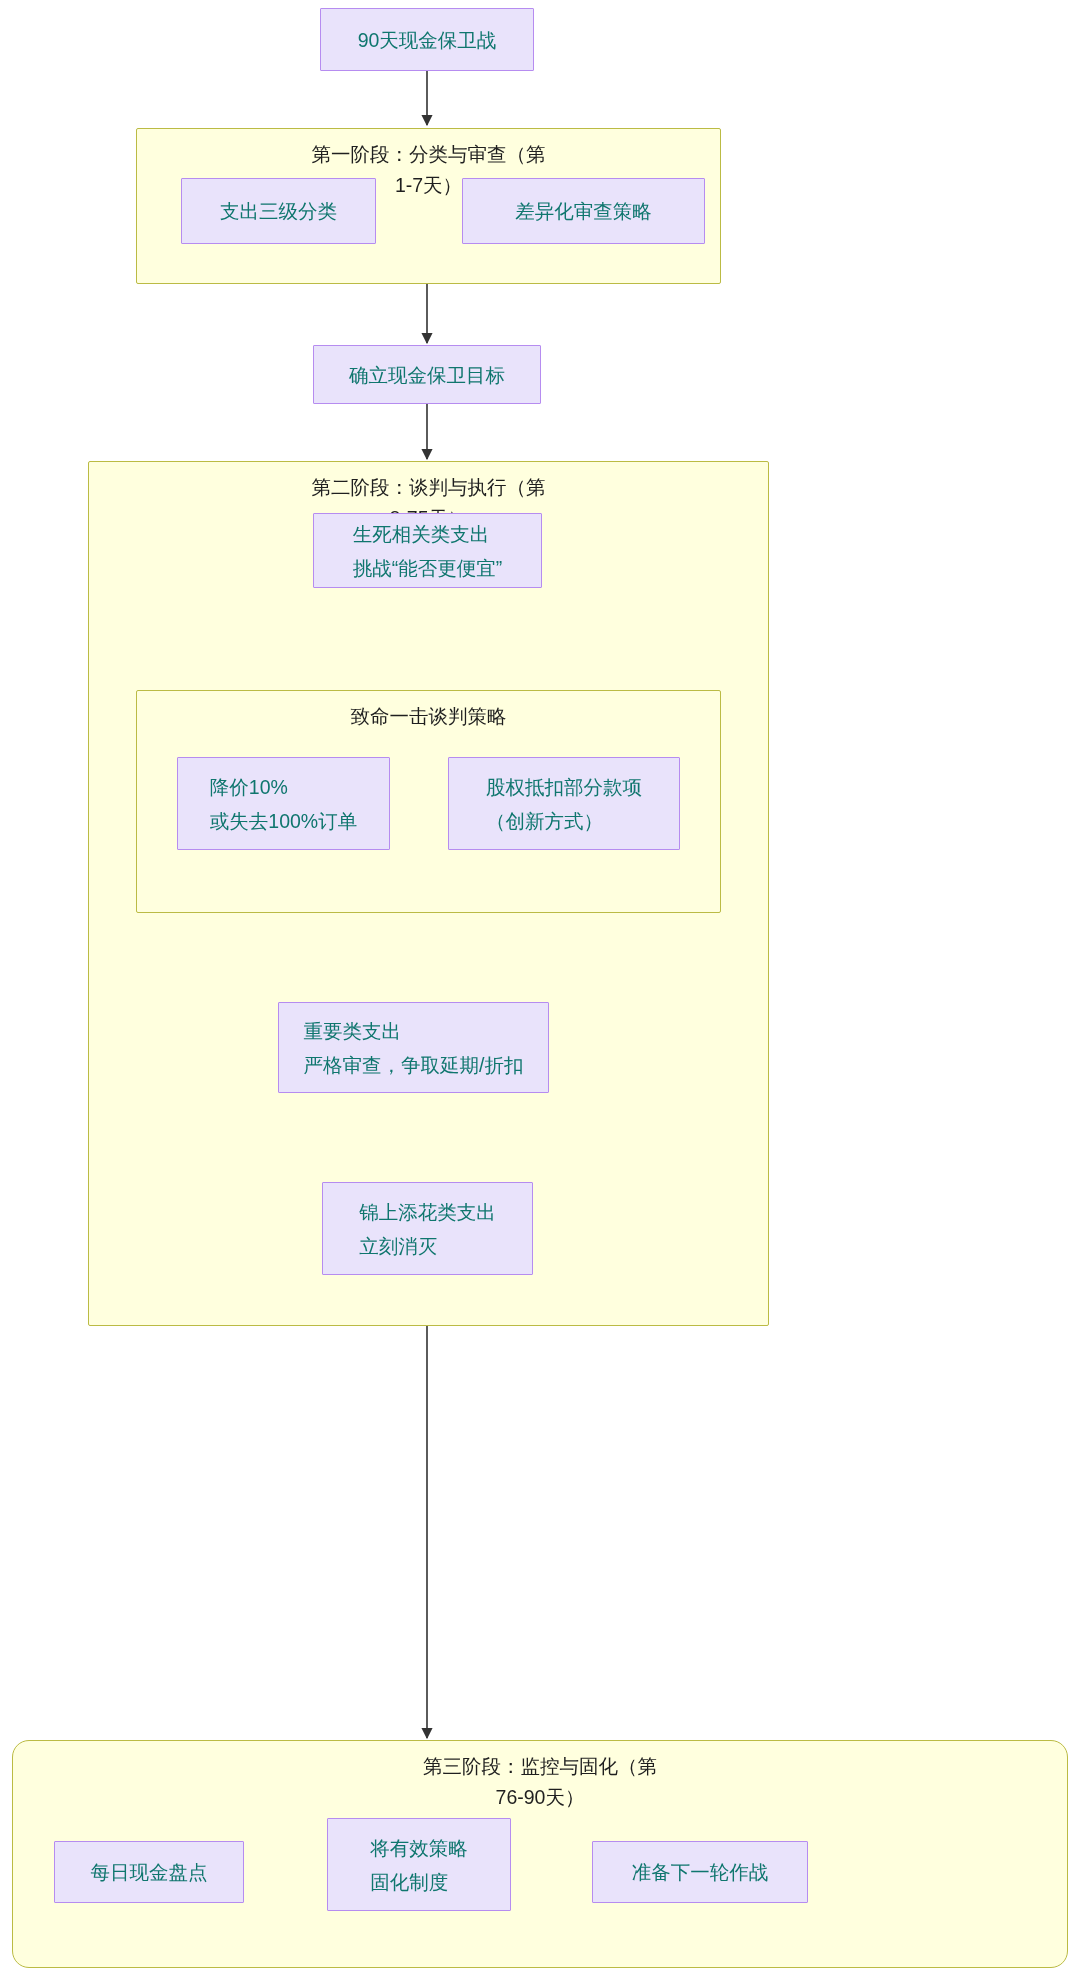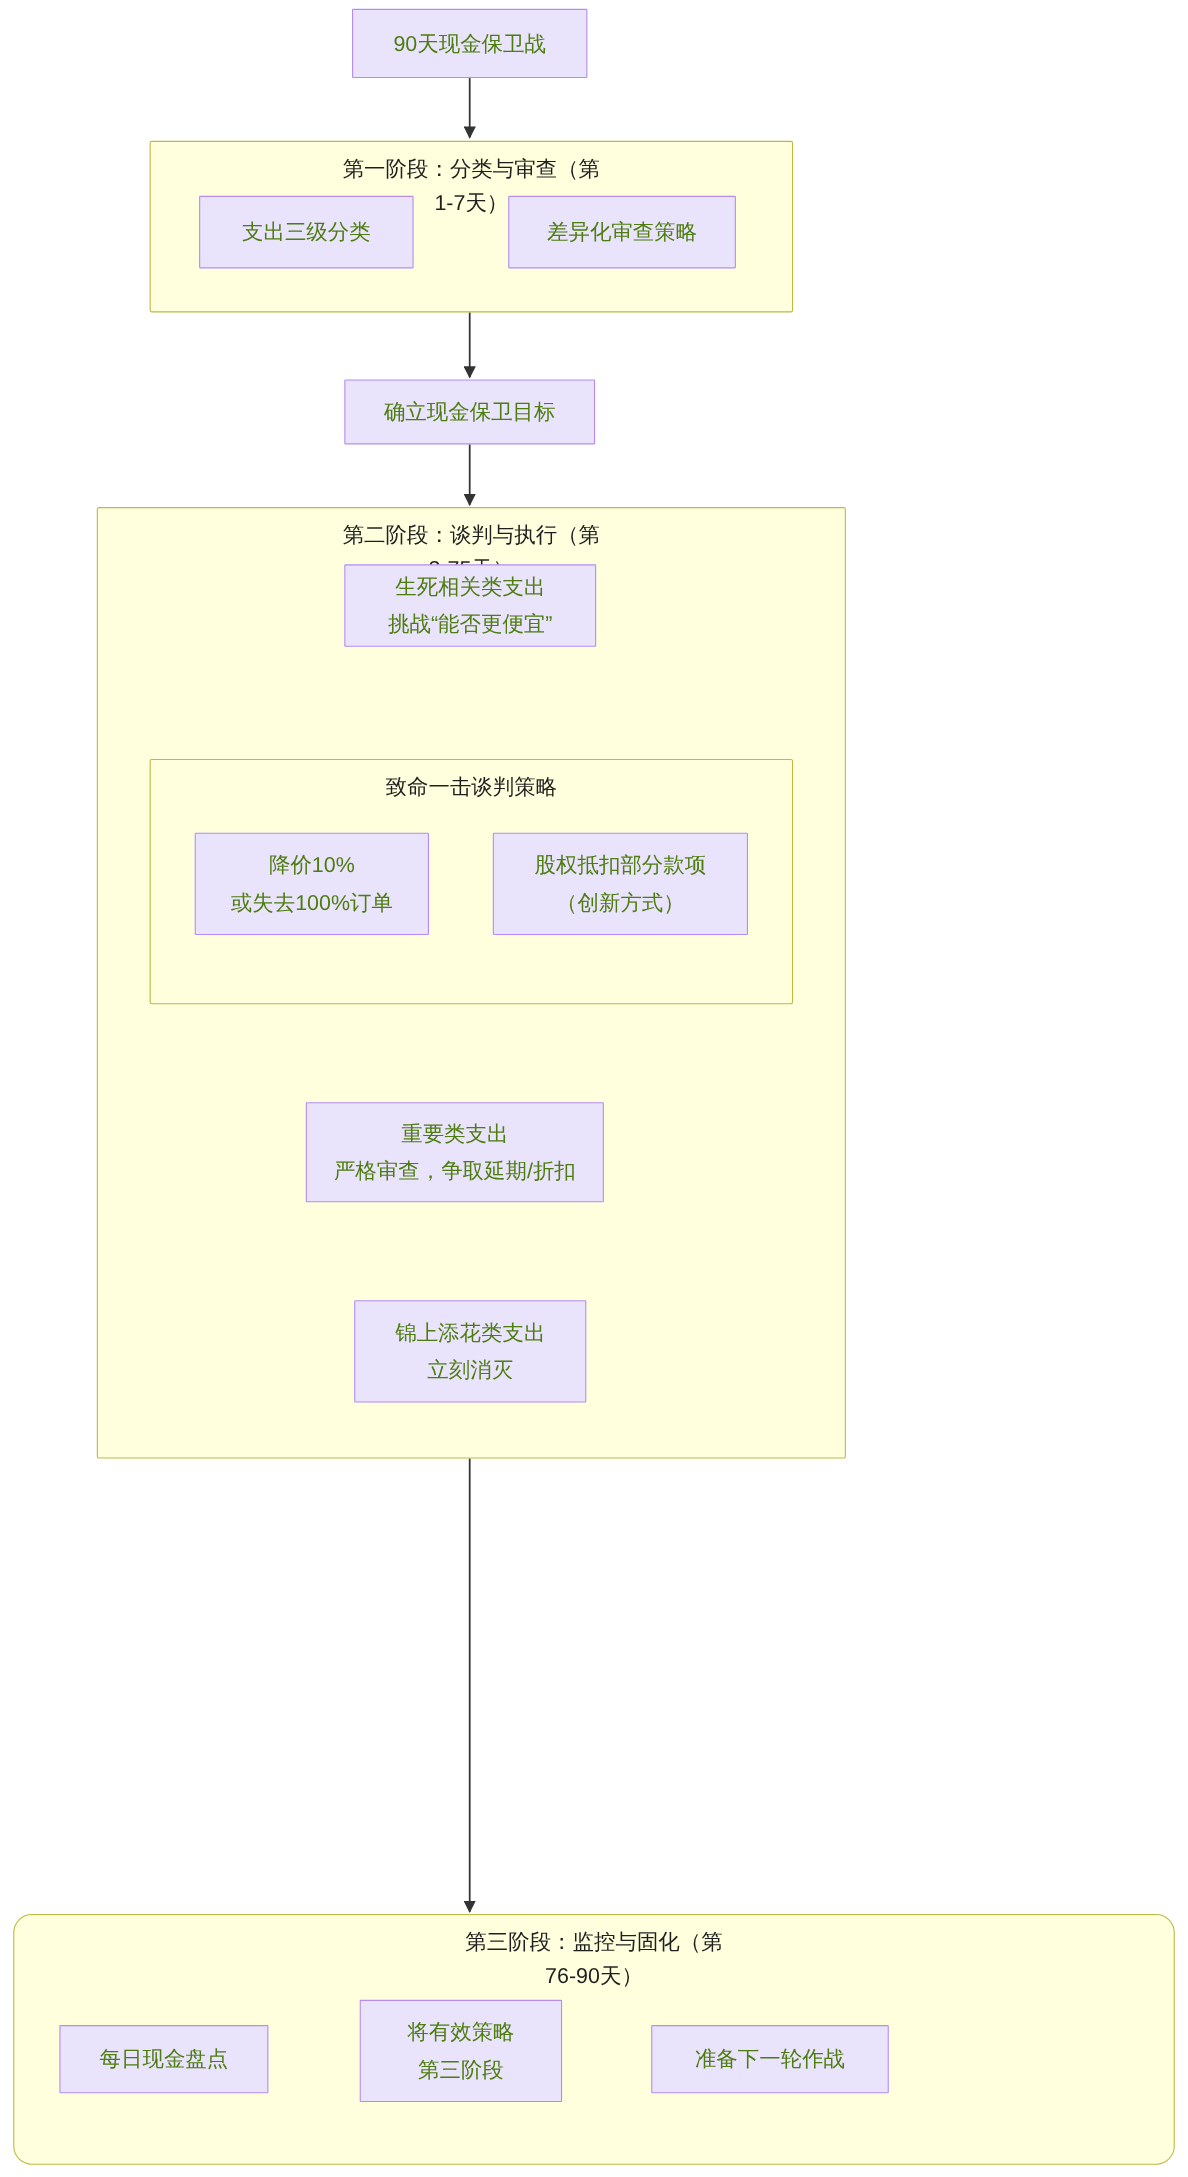--- a/index.html
+++ b/index.html
@@ -36,25 +36,24 @@
 
   
   .node{
     position:absolute;
     background:#e9e3fb;
     border:1.5px solid #b68cf0;
     box-sizing:border-box;
     display:flex;
     align-items:center;
     justify-content:center;
-    text-align:center;
     font-size:19.5px;
     line-height:34px;
     white-space:pre-line;
-    color:#4d7c0f;
+    color:#0f766e;
     border-radius:1px;
   }
   .node span{display:block;}
 </style>
 </head>
 <body>
 
 <div id="canvas">
 
   <svg class="edges" viewBox="0 0 1080 1979">
@@ -105,21 +104,21 @@
   </div>
 
   <div class="node" style="left:320px;top:8px;width:214px;height:63px;">
     <span>90天现金保卫战</span>
   </div>
 
   <div class="node" style="left:181px;top:178px;width:195px;height:66px;">
     <span>支出三级分类</span>
   </div>
 
-  <div class="node" style="left:462px;top:178px;width:207px;height:66px;">
+  <div class="node" style="left:462px;top:178px;width:243px;height:66px;">
     <span>差异化审查策略</span>
   </div>
 
   <div class="node" style="left:313px;top:345px;width:228px;height:59px;">
     <span>确立现金保卫目标</span>
   </div>
 
   <div class="node" style="left:313px;top:513px;width:229px;height:75px;">
     <span>生死相关类支出
 挑战“能否更便宜”</span>
@@ -144,20 +143,20 @@
     <span>锦上添花类支出
 立刻消灭</span>
   </div>
 
   <div class="node" style="left:54px;top:1841px;width:190px;height:62px;">
     <span>每日现金盘点</span>
   </div>
 
   <div class="node" style="left:327px;top:1818px;width:184px;height:93px;">
     <span>将有效策略
-第三阶段</span>
+固化制度</span>
   </div>
 
   <div class="node" style="left:592px;top:1841px;width:216px;height:62px;">
     <span>准备下一轮作战</span>
   </div>
 
 </div>
 
 </body></html>

